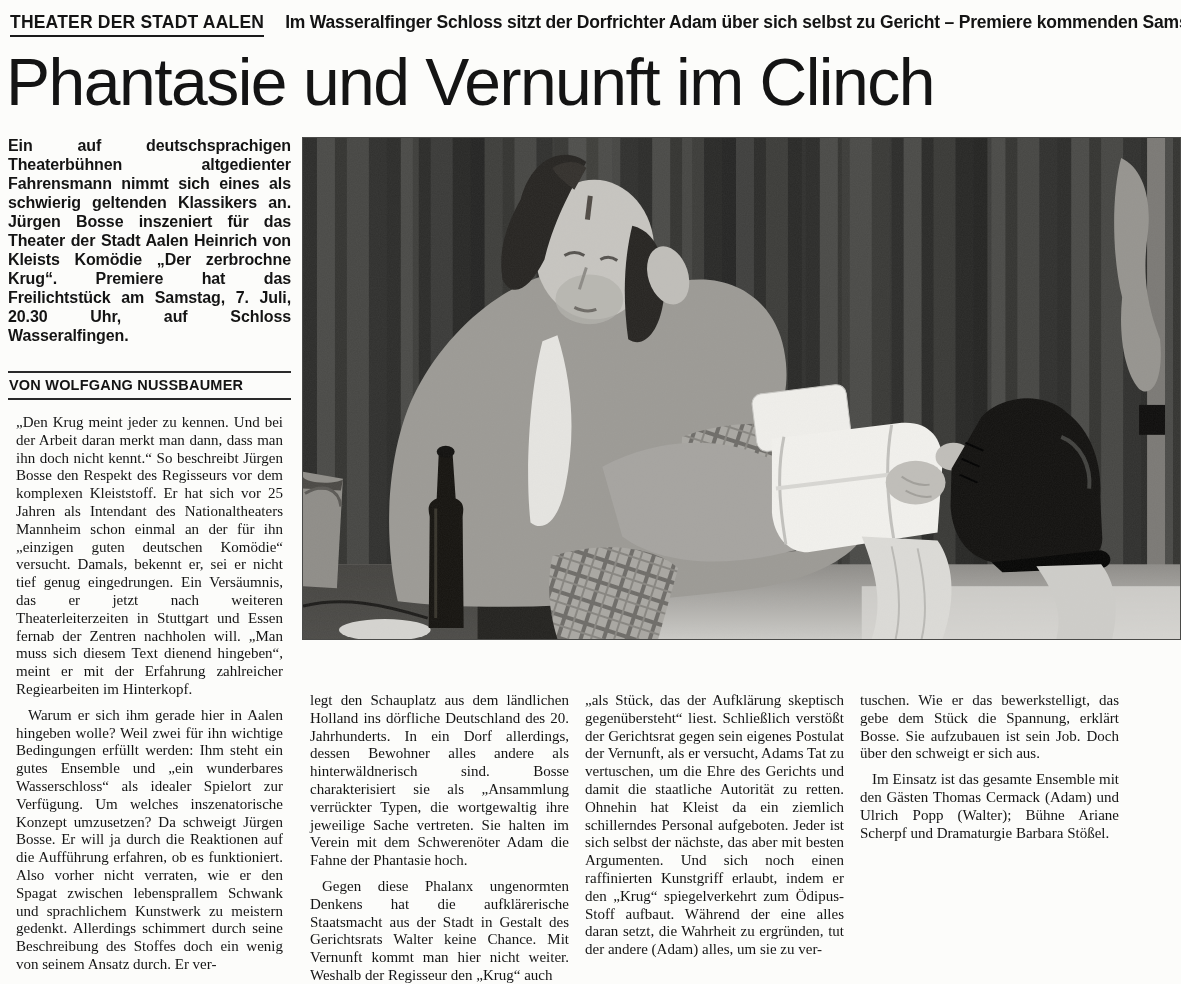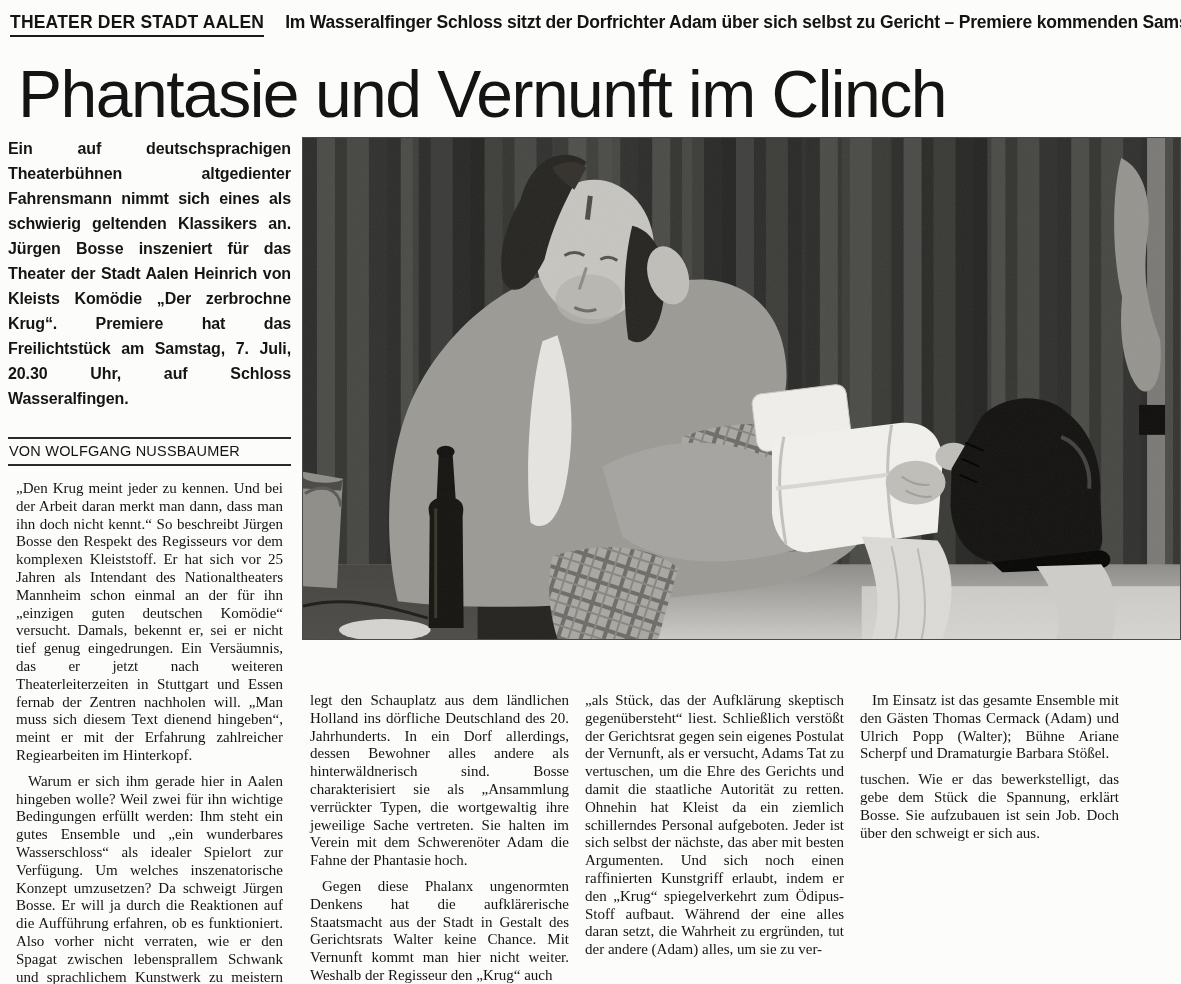--- a/index.html
+++ b/index.html
@@ -7,32 +7,32 @@
     position:relative;width:1181px;height:984px;background:#fcfcfa;
     font-family:"Liberation Sans",sans-serif;color:#141414;overflow:hidden;
     margin:0 auto;
   }
   
   .kicker-row{position:absolute;left:10px;top:12px;right:4px;display:flex;align-items:baseline;gap:21px;white-space:nowrap;}
   .kicker{font-size:17.5px;font-weight:bold;letter-spacing:.2px;border-bottom:2px solid #1a1a1a;padding-bottom:2px;}
   .deck{font-size:17.5px;font-weight:bold;letter-spacing:-.2px;}
   
   .headline{
-    position:absolute;left:6px;top:44px;right:0;margin:12px;
+    position:absolute;left:6px;top:44px;right:0;margin:0;
     font-size:66px;font-weight:500;letter-spacing:-1.5px;white-space:nowrap;
   }
   
   .left-col{position:absolute;left:8px;top:136px;width:283px;}
   .lead{
-    margin:0;font-weight:bold;font-size:16px;line-height:25px;
+    margin:0;font-weight:bold;font-size:16px;line-height:19px;
     text-align:justify;letter-spacing:-.1px;hyphens:auto;
   }
   .byline{
     margin:26px 0 14px 0;border-top:2px solid #2a2a2a;border-bottom:2px solid #2a2a2a;
-    padding:4px 1px 5px 1px;font-size:14.5px;font-weight:normal;letter-spacing:.2px;
+    padding:4px 1px 5px 1px;font-size:14.5px;font-weight:bold;letter-spacing:.2px;
   }
   .serif{
     font-family:"Liberation Serif",serif;font-size:15px;line-height:17.8px;
     text-align:justify;hyphens:auto;margin:8px;
   }
   .indent{text-indent:12px;}
   
   .photo{
     position:absolute;left:302px;top:137px;width:879px;height:503px;
     border:1px solid #4a4a48;box-sizing:border-box;background:#3a3a38;
@@ -190,18 +190,18 @@
 
   <div class="cols">
     <div class="col">
       <p class="serif">legt den Schauplatz aus dem ländlichen Holland ins dörfliche Deutschland des 20. Jahrhunderts. In ein Dorf allerdings, dessen Bewohner alles andere als hinterwäldnerisch sind. Bosse charakterisiert sie als „Ansammlung verrückter Typen, die wortgewaltig ihre jeweilige Sache vertreten. Sie halten im Verein mit dem Schwerenöter Adam die Fahne der Phantasie hoch.</p>
       <p class="serif indent">Gegen diese Phalanx ungenormten Denkens hat die aufklärerische Staatsmacht aus der Stadt in Gestalt des Gerichtsrats Walter keine Chance. Mit Vernunft kommt man hier nicht weiter. Weshalb der Regisseur den „Krug“ auch</p>
     </div>
     <div class="col">
       <p class="serif">„als Stück, das der Aufklärung skeptisch gegenübersteht“ liest. Schließlich verstößt der Gerichtsrat gegen sein eigenes Postulat der Vernunft, als er versucht, Adams Tat zu vertuschen, um die Ehre des Gerichts und damit die staatliche Autorität zu retten. Ohnehin hat Kleist da ein ziemlich schillerndes Personal aufgeboten. Jeder ist sich selbst der nächste, das aber mit besten Argumenten. Und sich noch einen raffinierten Kunstgriff erlaubt, indem er den „Krug“ spiegelverkehrt zum Ödipus-Stoff aufbaut. Während der eine alles daran setzt, die Wahrheit zu ergründen, tut der andere (Adam) alles, um sie zu ver-</p>
     </div>
     <div class="col">
+      <p class="serif">tuschen. Wie er das bewerkstelligt, das gebe dem Stück die Spannung, erklärt Bosse. Sie aufzubauen ist sein Job. Doch über den schweigt er sich aus.</p>
       <p class="serif indent">Im Einsatz ist das gesamte Ensemble mit den Gästen Thomas Cermack (Adam) und Ulrich Popp (Walter); Bühne Ariane Scherpf und Dramaturgie Barbara Stößel.</p>
-      <p class="serif">tuschen. Wie er das bewerkstelligt, das gebe dem Stück die Spannung, erklärt Bosse. Sie aufzubauen ist sein Job. Doch über den schweigt er sich aus.</p>
     </div>
   </div>
 
 </div>
 
 </body></html>

